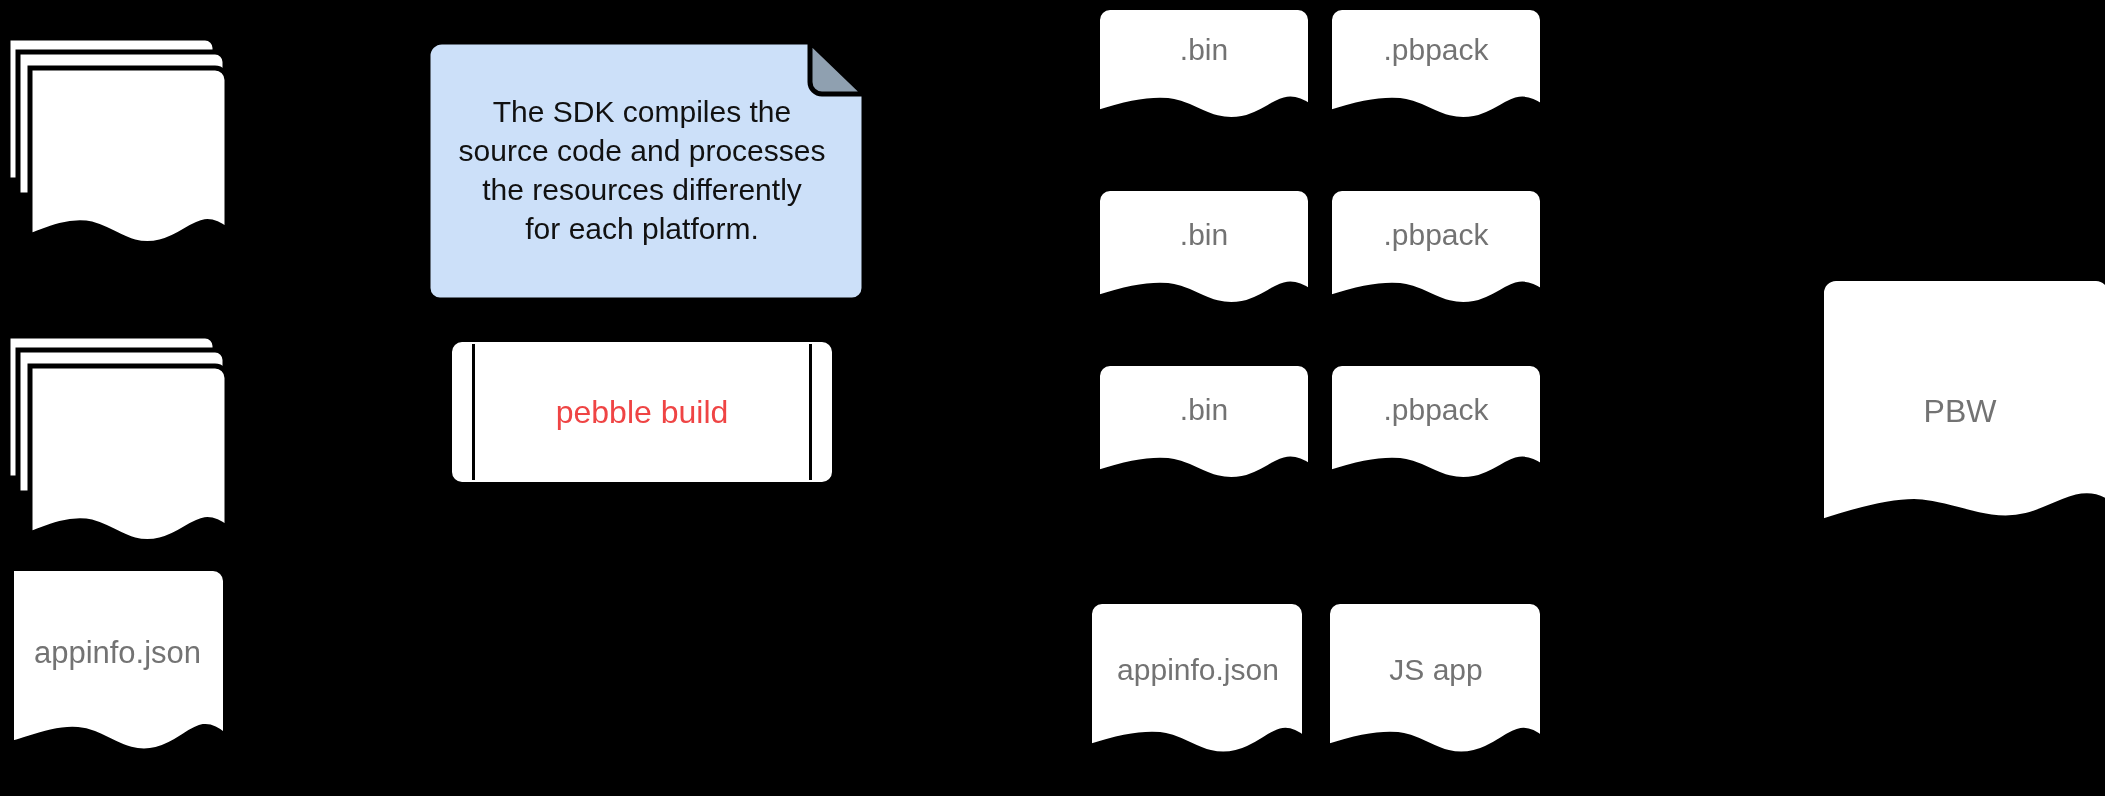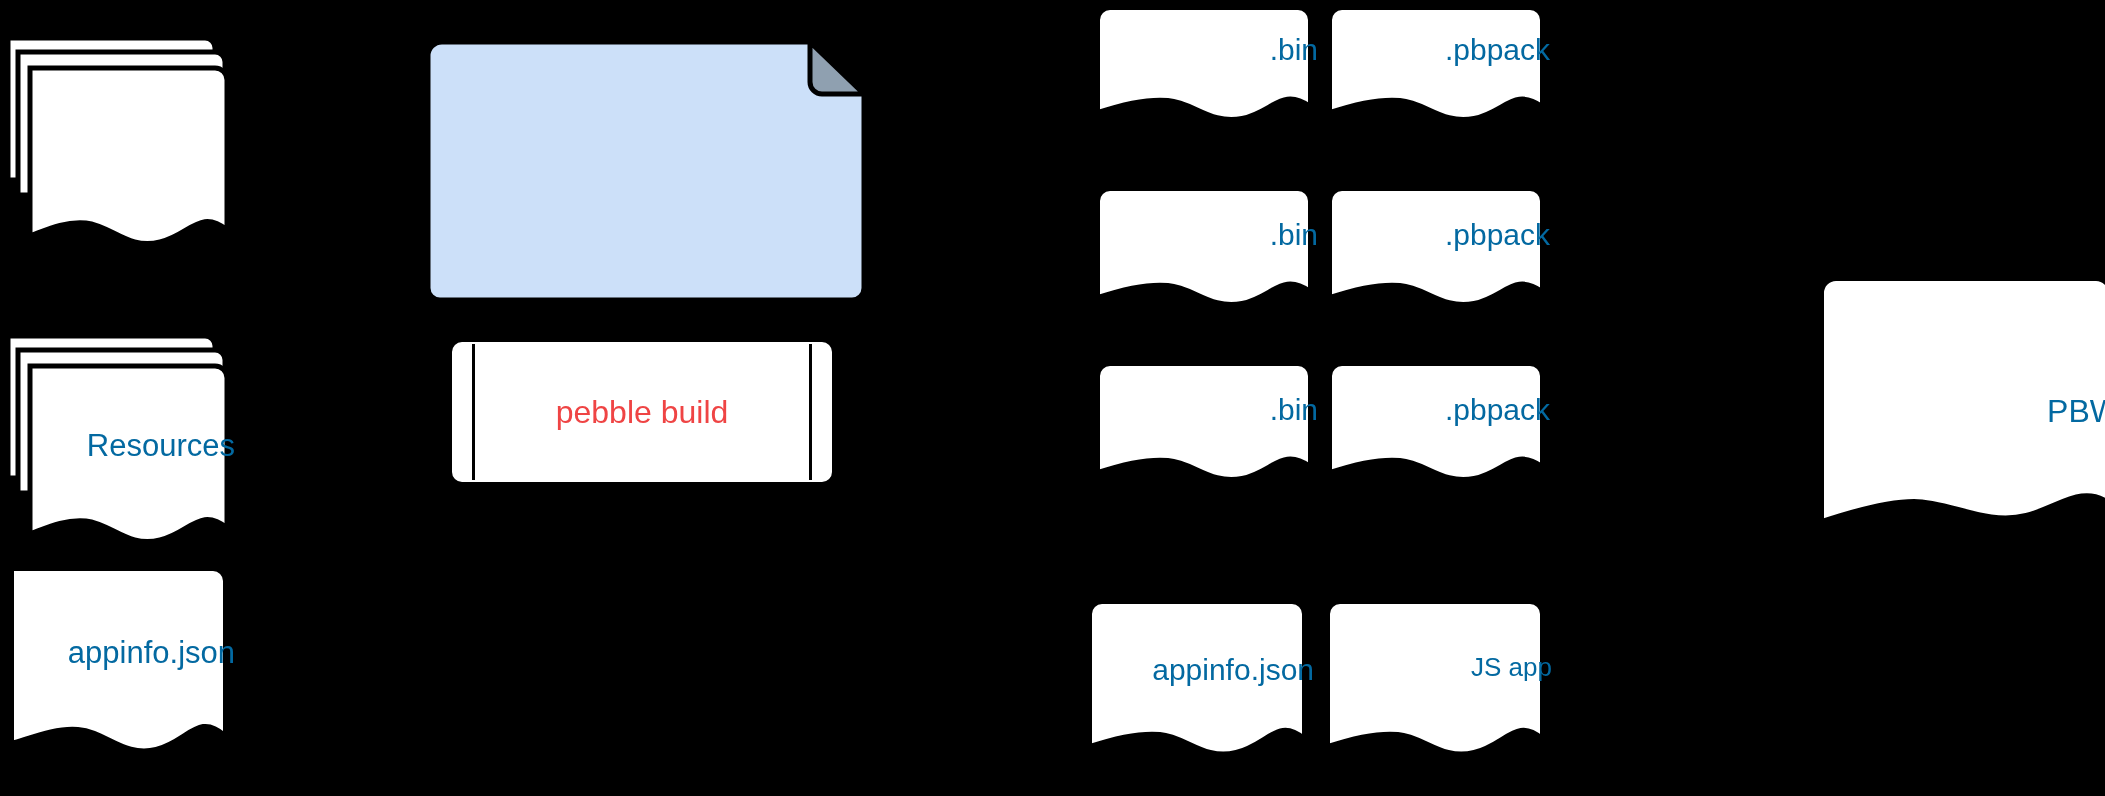--- a/index.html
+++ b/index.html
@@ -39,22 +39,22 @@
     width: 100%;
     height: 100%;
     overflow: visible;
   }
 
   
   .label {
     position: absolute;
     left: 0;
     right: 0;
-    text-align: right;
-    color: #0369a1;
+    text-align: center;
+    color: #737373;
     line-height: 1.18;
     white-space: pre-line;
     pointer-events: none;
     font-weight: 400;
   }
 
   
   .note-wrap {
     position: absolute;
   }
@@ -131,21 +131,20 @@
     <div class="doc">
       <svg viewBox="0 0 235 230" preserveAspectRatio="none" aria-hidden="true">
         <path d="M8,8 H205 a10,10 0 0 1 10,10 V150 H8 Z" fill="#ffffff" stroke="#000000" stroke-width="5"></path>
         <path d="M18,22 H215 a10,10 0 0 1 10,10 V165 H18 Z" fill="#ffffff" stroke="#000000" stroke-width="5"></path>
         <path d="M30,38 H215 a12,12 0 0 1 12,12 V200
                  C200,178 190,205 160,212
                  C128,220 112,196 86,193
                  C64,191 46,200 30,206 Z" fill="#ffffff" stroke="#000000" stroke-width="5"></path>
       </svg>
     </div>
-    <div class="label" style="top:100px; font-size:31px;">Resources</div>
   </div>
 
   <div class="node" style="left:0px; top:565px; width:235px; height:200px;">
     <div class="doc">
       <svg viewBox="0 0 235 200" preserveAspectRatio="none" aria-hidden="true">
         <path d="M12,4 H213 a12,12 0 0 1 12,12 V170
                  C198,146 188,176 156,184
                  C124,192 106,166 78,164
                  C56,162 32,172 12,178 Z" fill="#ffffff" stroke="#000000" stroke-width="4"></path>
       </svg>
@@ -154,20 +153,24 @@
   </div>
 
   <div class="note-wrap" style="left:418px; top:40px; width:448px; height:260px;">
     <svg viewBox="0 0 448 260" preserveAspectRatio="none" aria-hidden="true">
 
       <path d="M10,16 a14,14 0 0 1 14,-14 H392 L446,54 V248 a12,12 0 0 1 -12,12 H22
                a12,12 0 0 1 -12,-12 Z" fill="#cce0f9" stroke="#000000" stroke-width="5"></path>
 
       <path d="M392,2 L446,54 H404 a12,12 0 0 1 -12,-12 Z" fill="#8fa0b0" stroke="#000000" stroke-width="5"></path>
     </svg>
+    <div class="note-text" style="font-size:30px;">The SDK compiles the
+source code and processes
+the resources differently
+for each platform.</div>
   </div>
 
   <div class="process" style="left:452px; top:342px; width:380px; height:140px;">
     <div class="bar left"></div>
     <div class="bar right"></div>
     <div class="ptext" style="font-size:32px;">pebble build</div>
   </div>
 
   <div class="node" style="left:1090px; top:-18px; width:460px; height:140px;">
     <div class="node" style="left:0px; top:0px; width:228px; height:140px;">
@@ -258,21 +261,21 @@
     </div>
     <div class="node" style="left:238px; top:0px; width:232px; height:175px;">
       <div class="doc">
         <svg viewBox="0 0 232 175" preserveAspectRatio="none" aria-hidden="true">
           <path d="M8,22 a12,12 0 0 1 12,-12 H210 a12,12 0 0 1 12,12 V146
                    C196,124 186,152 154,160
                    C122,168 104,144 78,142
                    C56,140 26,148 8,154 Z" fill="#ffffff" stroke="#000000" stroke-width="4"></path>
         </svg>
       </div>
-      <div class="label" style="top:60px; font-size:26px;">JS app</div>
+      <div class="label" style="top:60px; font-size:30px;">JS app</div>
     </div>
   </div>
 
   <div class="node" style="left:1800px; top:275px; width:320px; height:275px;">
     <div class="doc">
       <svg viewBox="0 0 320 275" preserveAspectRatio="none" aria-hidden="true">
         <path d="M22,18 a14,14 0 0 1 14,-14 H296 a14,14 0 0 1 14,14 V228
                  C282,208 258,232 226,240
                  C186,250 150,226 114,226
                  C84,226 46,238 22,246 Z" fill="#ffffff" stroke="#000000" stroke-width="4"></path>

